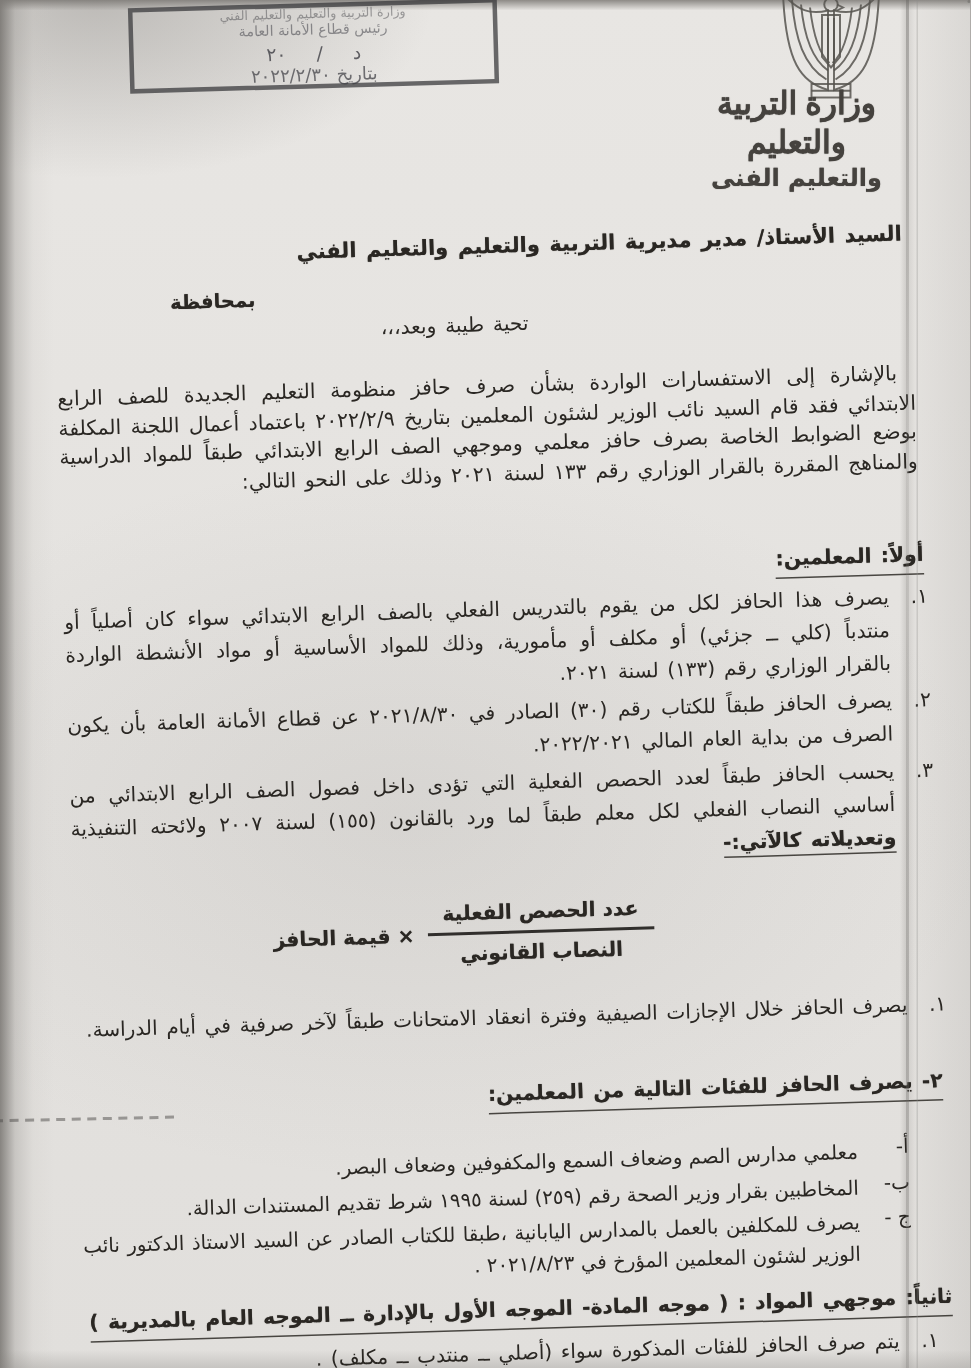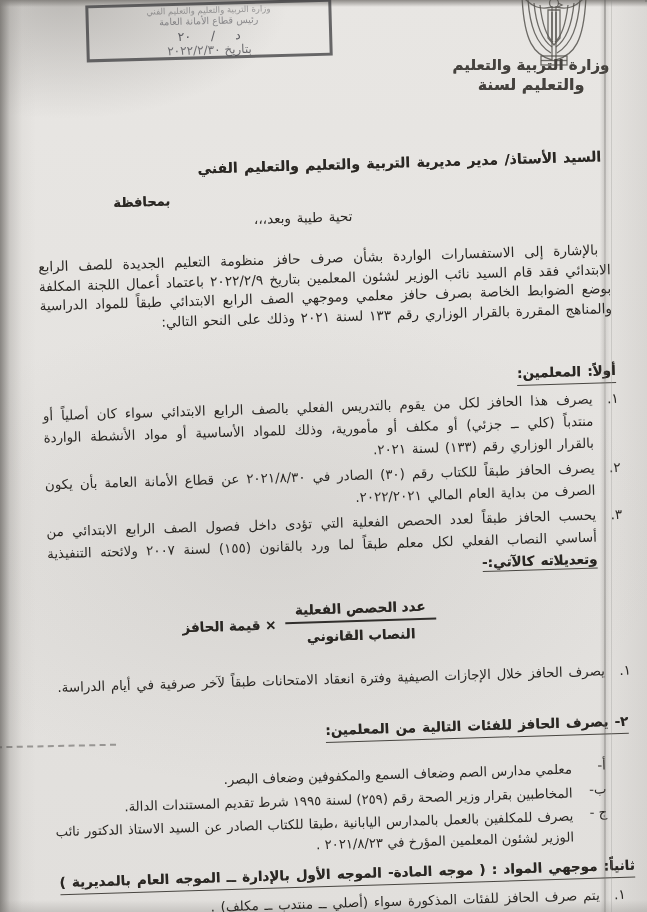--- a/index.html
+++ b/index.html
@@ -27,21 +27,21 @@
   .stamp .s1{font-size:8.5px;color:rgba(75,75,80,.5);letter-spacing:.5px;white-space:nowrap;}
   .stamp .s2{font-size:9.5px;color:rgba(66,66,72,.55);white-space:nowrap;}
   .stamp .s3{font-size:12.5px;color:rgba(58,58,64,.78);margin-top:2px;white-space:nowrap;word-spacing:16px;}
   .stamp .s4{font-size:12px;color:rgba(58,58,64,.7);white-space:nowrap;}
 
   
   .emblem{position:absolute;left:494px;top:-6px;width:120px;height:68px;z-index:3;}
   .calligraphy{position:absolute;left:448px;top:56px;width:166px;z-index:3;text-align:center;
     color:#45423e;font-weight:bold;line-height:1.25;
     text-shadow:0 0 .6px rgba(69,66,62,.8);}
-  .calligraphy .c1{font-size:15px;}
+  .calligraphy .c1{font-size:21px;font-family:Liberation Serif, serif;}
   .calligraphy .c2{font-size:16px;}
 
   
   .rot{position:absolute;inset:0;z-index:4;transform:rotate(-1.75deg);transform-origin:610px 150px;}
 
   .blk{position:absolute;font-size:13.5px;line-height:21px;word-spacing:1.5px;}
   .bold{font-weight:bold;text-shadow:0 0 .5px rgba(35,32,28,.65);}
   .uline{border-bottom:1.6px solid rgba(38,35,31,.82);padding-bottom:1px;}
   .jtext{text-align:justify;}
 
@@ -116,21 +116,21 @@
       <path class="st" d="M54,16 L66,16 L66,44 L60,51 L54,44 Z"></path>
       <path class="st" d="M58,18 V46 M62,18 V46"></path>
       <circle class="st" cx="60" cy="9" r="4.5"></circle>
       <path class="st" d="M64,9 L68,11 L64,13"></path>
       <rect class="st" x="47" y="62" width="26" height="9"></rect>
       <path class="st" d="M47,66.5 H73"></path>
     </svg>
   </div>
   <div class="calligraphy">
     <div class="c1">وزارة التربية والتعليم</div>
-    <div class="c2">والتعليم لسنة</div>
+    <div class="c2">والتعليم الفنى</div>
   </div>
 
   <div class="rot">
 
     <div class="blk addressee bold">السيد الأستاذ/ مدير مديرية التربية والتعليم والتعليم الفني</div>
     <div class="blk governorate bold">بمحافظة</div>
     <div class="blk greeting">تحية طيبة وبعد،،،</div>
 
     <div class="blk intro jtext">بالإشارة إلى الاستفسارات الواردة بشأن صرف حافز منظومة التعليم الجديدة للصف الرابع الابتدائي فقد قام السيد نائب الوزير لشئون المعلمين بتاريخ ٢٠٢٢/٢/٩ باعتماد أعمال اللجنة المكلفة بوضع الضوابط الخاصة بصرف حافز معلمي وموجهي الصف الرابع الابتدائي طبقاً للمواد الدراسية والمناهج المقررة بالقرار الوزاري رقم ١٣٣ لسنة ٢٠٢١ وذلك على النحو التالي:</div>
 

